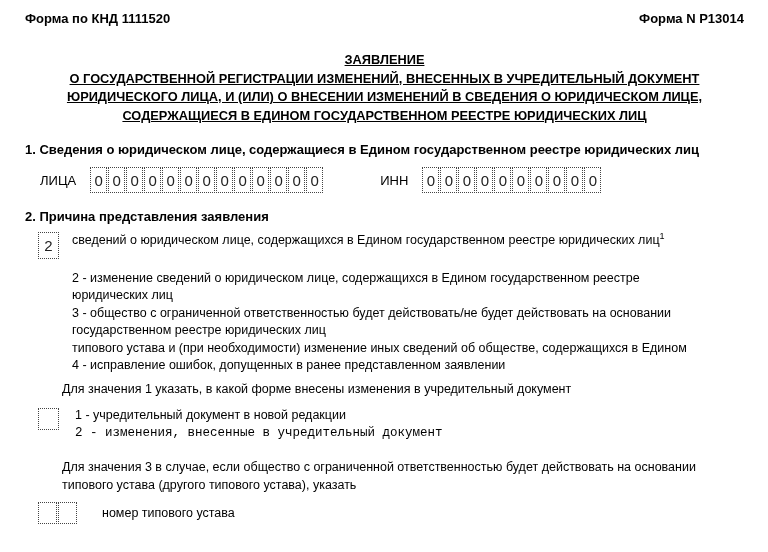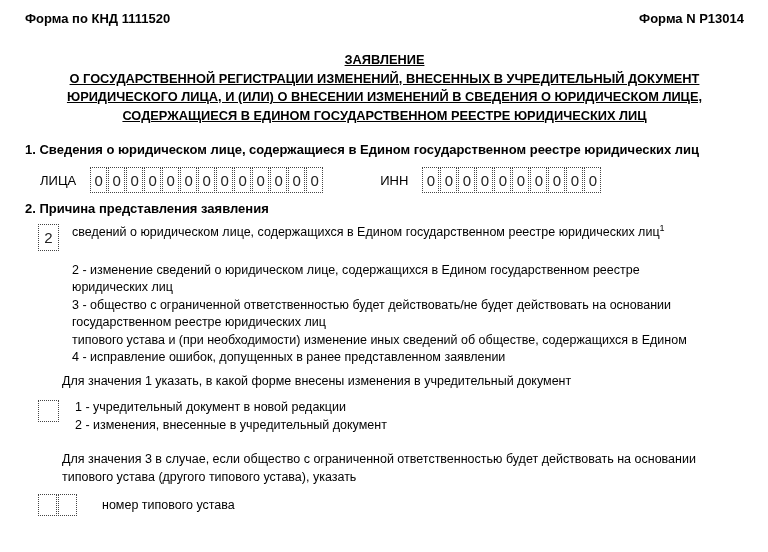--- a/index.html
+++ b/index.html
@@ -11,21 +11,21 @@
   }
   .page { padding:11px 24px 0 25px; }
 
   .hdr { display:flex; justify-content:space-between; font-weight:bold; font-size:13px; line-height:16px; }
 
   .title { margin-top:24px; text-align:center; font-weight:bold; font-size:12.8px; line-height:18.5px; }
   .title div { white-space:nowrap;text-decoration:underline; }
 
   .sec-heading { font-weight:bold; font-size:13px; line-height:16px; }
   .sec1-heading { margin-top:17px; }
-  .sec2-heading { margin-top:8px; }
+  .sec2-heading { margin-top:16px; }
 
   .codes-row { margin-top:9px; display:flex; align-items:center; }
   .code-label { font-size:13px; }
   .ogrn-label { margin-left:15px; }
   .inn-label { margin-left:56px; }
   .cells { display:flex; margin-left:14px; }
   .cell {
     width:17px; height:26px; margin-right:1px;
     border:1px dotted #444;
     display:flex; align-items:center; justify-content:center;
@@ -134,21 +134,21 @@
   </div>
 
   <div class="note note1">
     <span class="line">Для значения 1 указать, в какой форме внесены изменения в учредительный документ</span>
   </div>
 
   <div class="options-block">
     <span class="checkbox"></span>
     <div class="options-text">
       <span class="line" style="display:block; white-space:nowrap;">1 - учредительный документ в новой редакции</span>
-      <span class="line" style="display:block; white-space:nowrap;">2 - изменения, внесенные в учредительный документ</span>
+      <span class="line" style="display:block; white-space:nowrap;font-family:Liberation Mono, monospace;">2 - изменения, внесенные в учредительный документ</span>
     </div>
   </div>
 
   <div class="note note3">
     <span class="line">Для значения 3 в случае, если общество с ограниченной ответственностью будет действовать на основании</span>
     <span class="line">типового устава (другого типового устава), указать</span>
   </div>
 
   <div class="charter-row">
     <span class="charter-cells">

